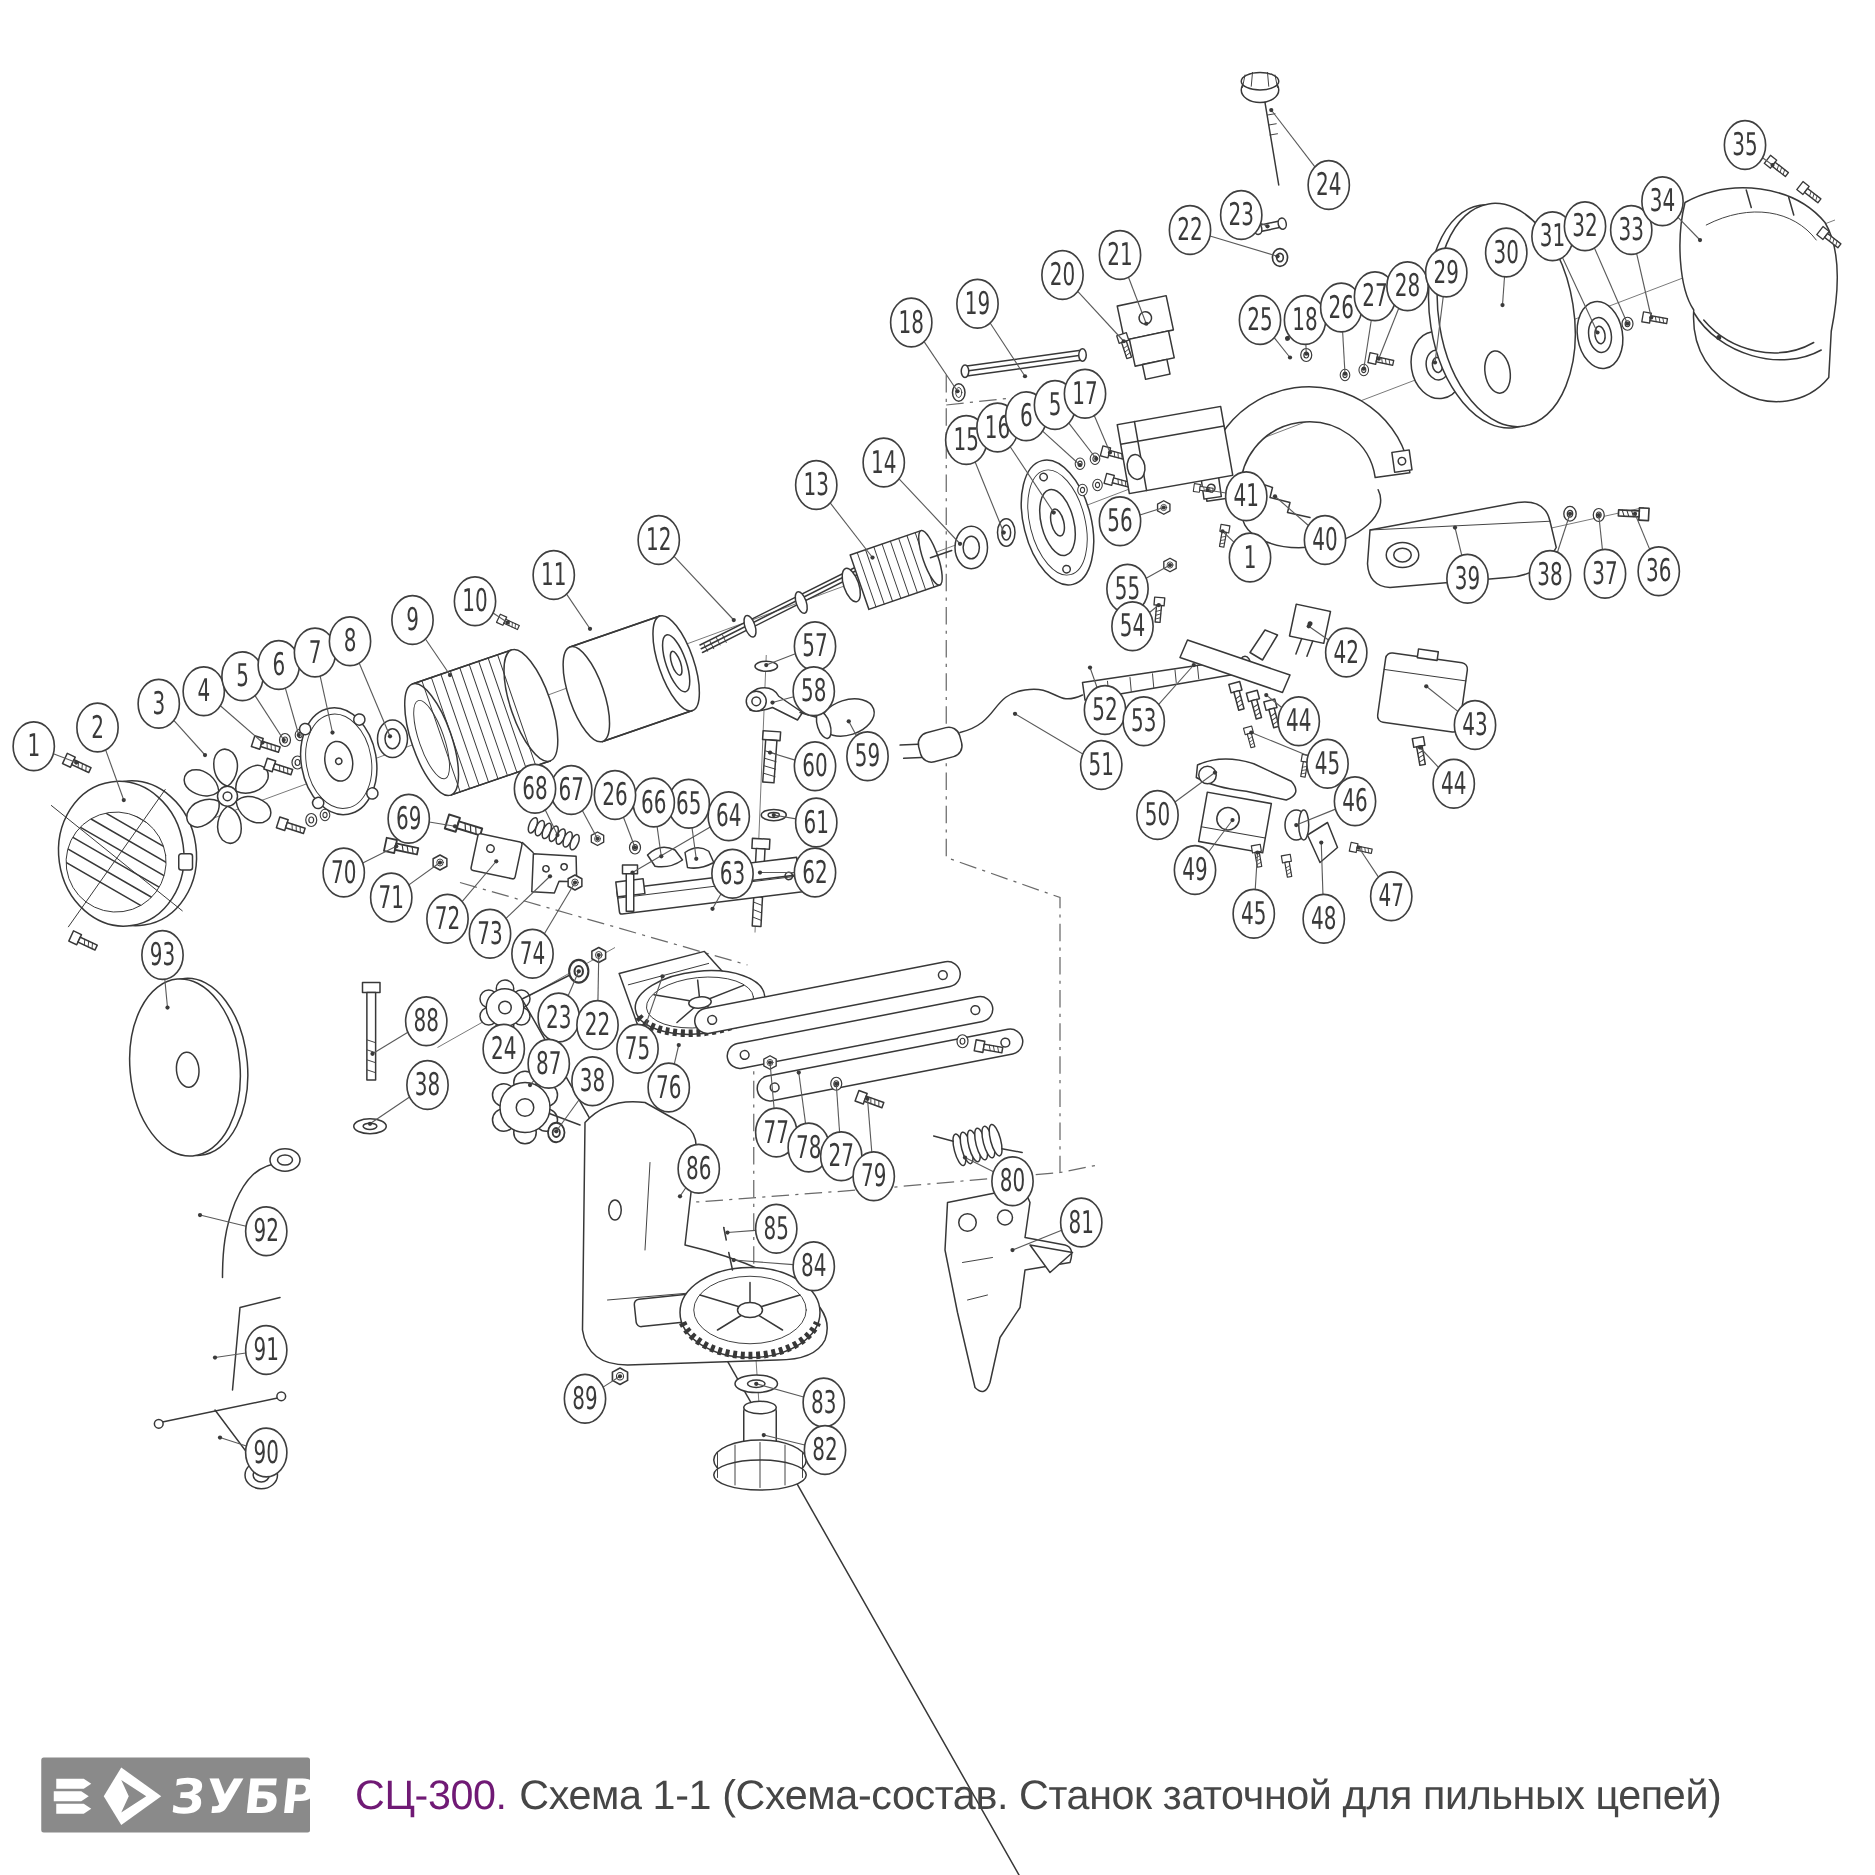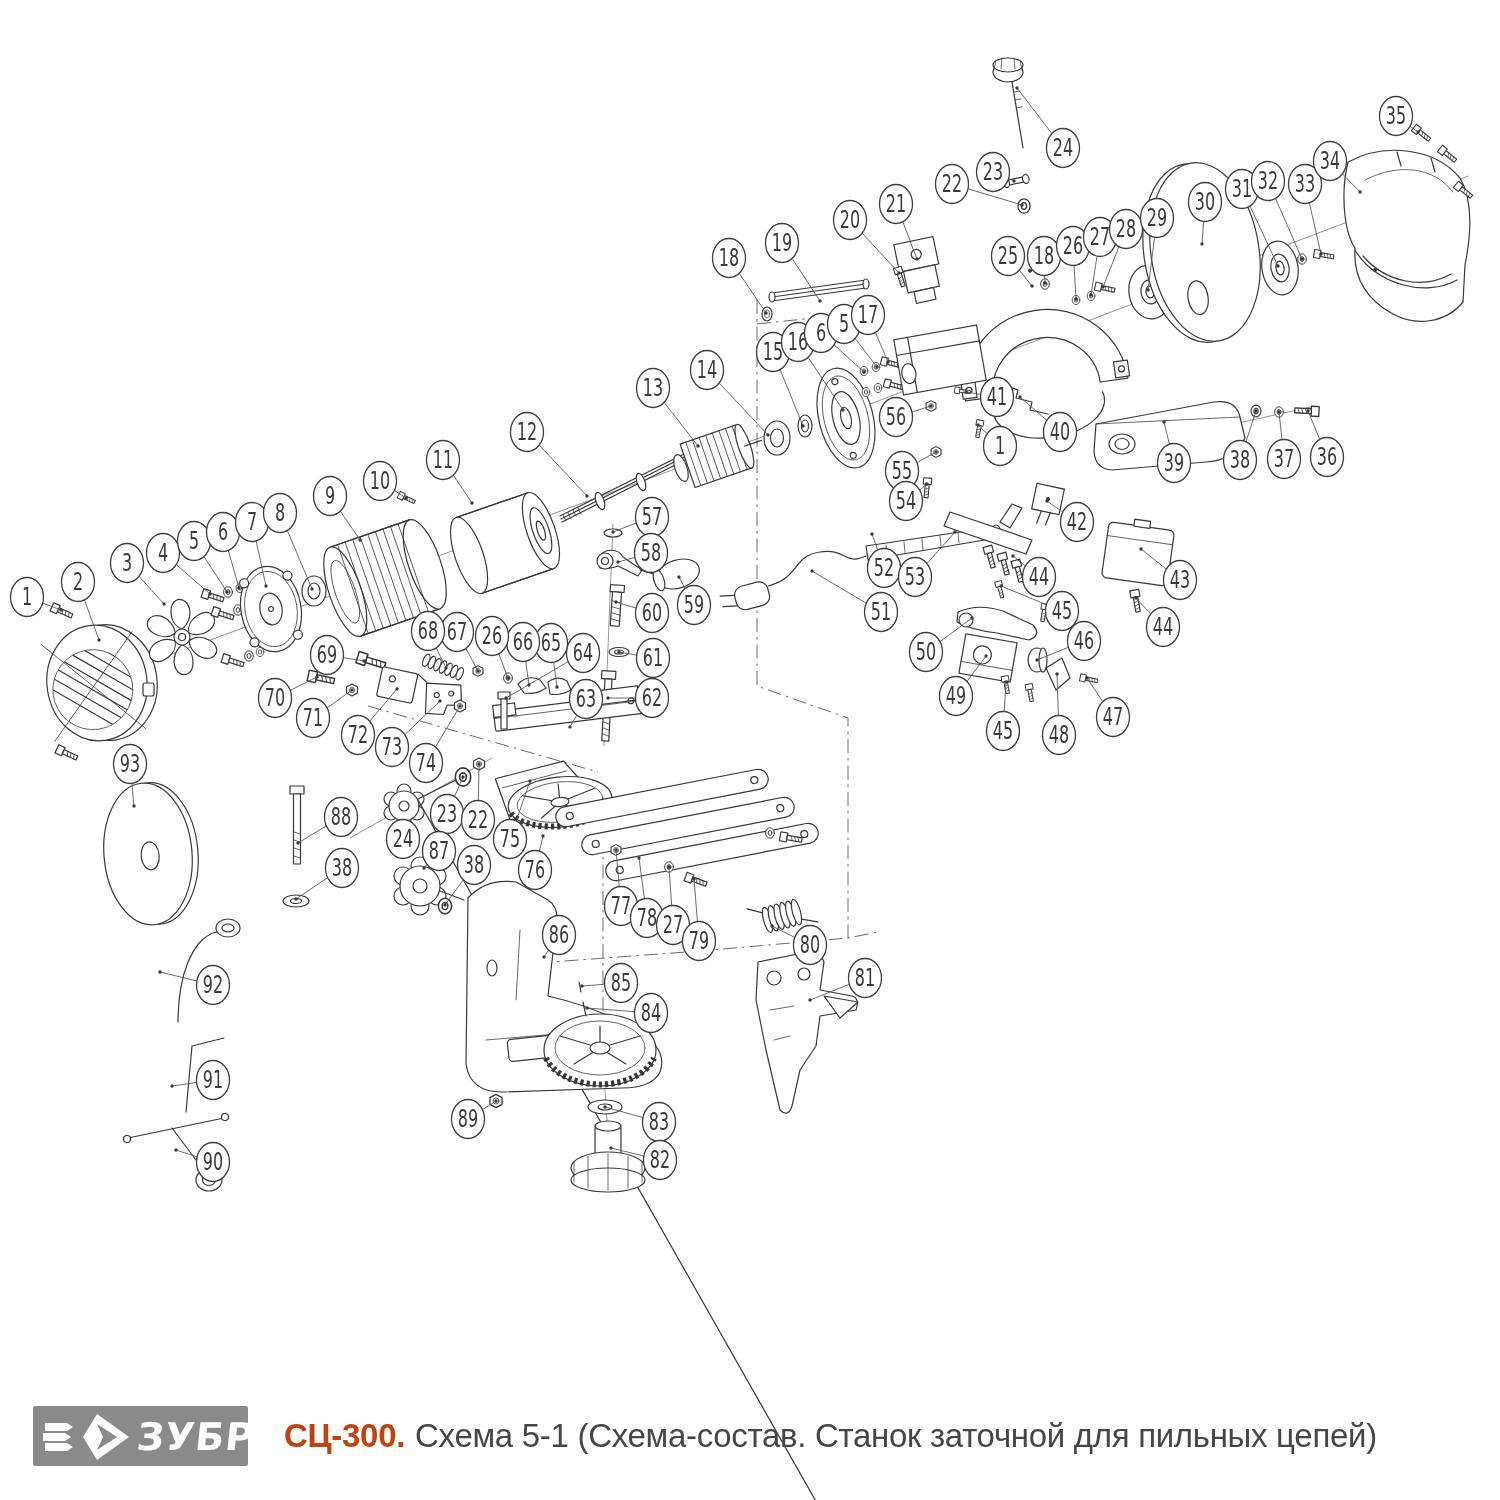--- a/index.html
+++ b/index.html
@@ -16,21 +16,21 @@
   
   .footer{position:absolute;left:0;top:1400px;width:1500px;height:72px;
           display:flex;align-items:center;}
   .logo{margin-left:33px;width:215px;height:60px;border-radius:2px;position:relative;
         display:flex;align-items:center;}
   .logo svg{position:absolute;left:0;top:0;}
   .brand{position:absolute;left:104px;top:9px;color:#fff;font-weight:bold;
          font-size:38px;letter-spacing:1px;transform:skewX(-6deg);
          font-family:"DejaVu Sans","Liberation Sans",sans-serif;}
   .title{margin-left:36px;font-size:33px;color:#3c3c3c;letter-spacing:-.3px;white-space:nowrap;}
-  .title .model{font-weight:bold;color:#c2410c;margin-right:10px;}
+  .title .model{font-weight:normal;color:#701a75;margin-right:10px;}
   .title .rest{font-weight:normal;color:#464646;}
 </style>
 </head>
 <body>
 
 <div class="page">
 
 <svg id="diagram" viewBox="0 0 1500 1500" xmlns="http://www.w3.org/2000/svg">
   <defs>
     <g id="sym-screw">
@@ -1390,17 +1390,17 @@
     <svg width="215" height="60" viewBox="0 0 215 60">
       <polygon points="12,17 34,17 40,21 34,25 12,25" fill="#fff"></polygon>
       <polygon points="10,27 32,27 38,31 32,35 10,35" fill="#fff"></polygon>
       <polygon points="12,37 34,37 40,41 34,45 12,45" fill="#fff"></polygon>
       <polygon points="64,8 96,31 64,54 50,31" fill="#fff"></polygon>
       <polygon points="64,18 84,31 64,44 70,31" fill="#8a8a8a"></polygon>
     </svg>
     <span class="brand">ЗУБР</span>
   </div>
   <div class="title">
-    <span class="model">СЦ-300.</span><span class="rest">Схема 5-1 (Схема-состав. Станок заточной для пильных цепей)</span>
+    <span class="model">СЦ-300.</span><span class="rest">Схема 1-1 (Схема-состав. Станок заточной для пильных цепей)</span>
   </div>
 </div>
 
 </div>
 
 </body></html>

